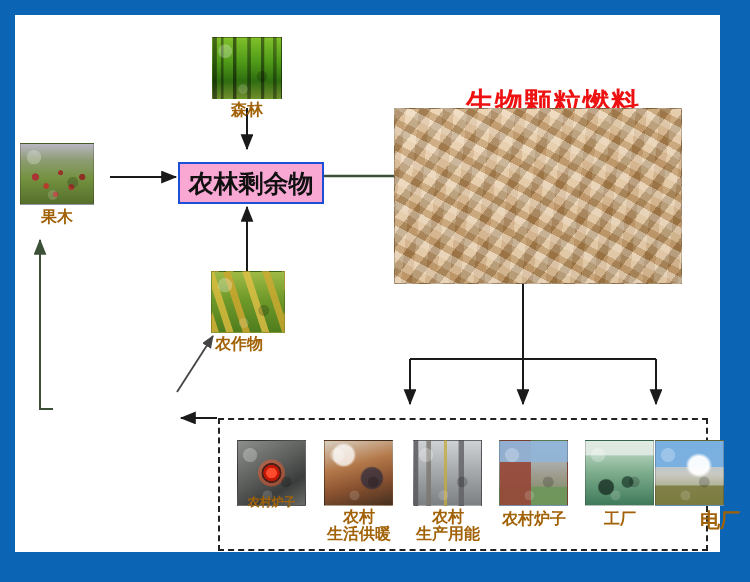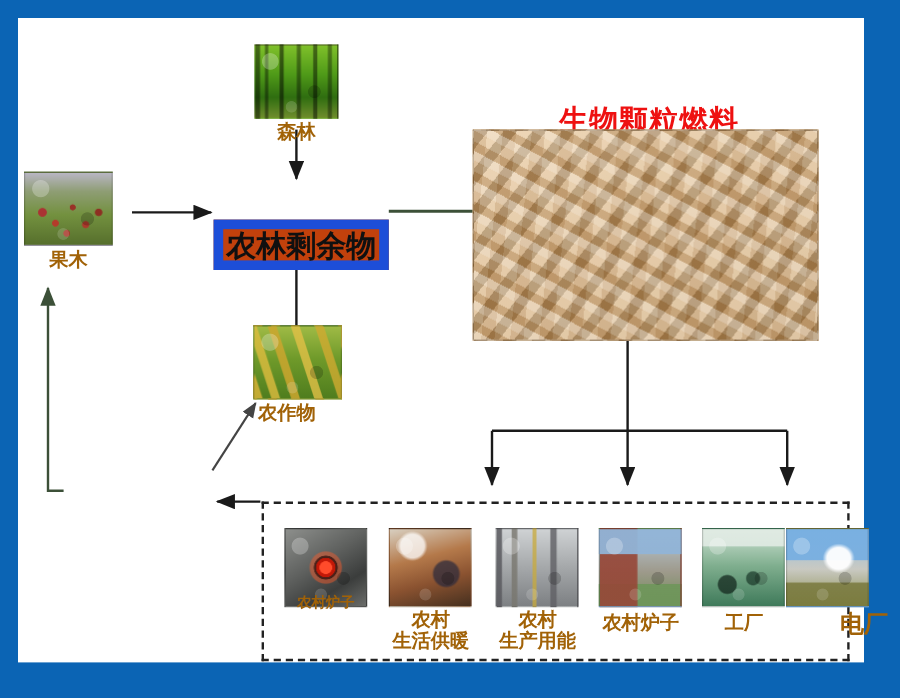--- a/index.html
+++ b/index.html
@@ -124,26 +124,25 @@
     font-weight:700;
     line-height:1.08;
     white-space:pre-line;
     font-family:"DejaVu Sans","Liberation Sans",sans-serif;
   }
 
   
   .nodebox{
     position:absolute;
     box-sizing:border-box;
-    background:#c2410c;
-    border:8px solid #1d4ed8;
+    background:#f9a8d4;
+    border:2px solid #1d4ed8;
     color:#101010;
     display:flex;align-items:center;justify-content:center;
     font-weight:700;
-    margin-top:21px;
   }
 
   .dashbox{
     position:absolute;
     box-sizing:border-box;
     border:2px dashed #222;
     background:transparent;
   }
 
   .redtitle{
@@ -225,21 +224,21 @@
     <div class="photo ph-crop" style="left:196px;top:256px;width:74px;height:62px;">
       <div class="noise"></div>
     </div>
     <div class="caption" style="left:192px;top:320px;width:90px;font-size:16px;text-align:left;padding-left:8px;box-sizing:border-box;">农作物</div>
 
     <div class="nodebox" style="left:163px;top:147px;width:146px;height:42px;font-size:25px;">
       <span>农林剩余物</span>
     </div>
 
 
-    <div class="redtitle" style="left:451px;top:69px;font-size:24px;font-family:Liberation Mono, monospace;">生物颗粒燃料</div>
+    <div class="redtitle" style="left:451px;top:69px;font-size:28px;font-family:Liberation Mono, monospace;">生物颗粒燃料</div>
 
     <div class="photo ph-pellets" style="left:379px;top:93px;width:288px;height:176px;">
     </div>
 
     <div class="dashbox" style="left:203px;top:403px;width:490px;height:133px;"></div>
 
     <div class="photo ph-stove" style="left:222px;top:425px;width:69px;height:66px;">
         <div class="noise"></div>
       </div>
     <div class="caption" style="left:207px;top:481px;width:99px;font-size:12px;">农村炉子</div>

